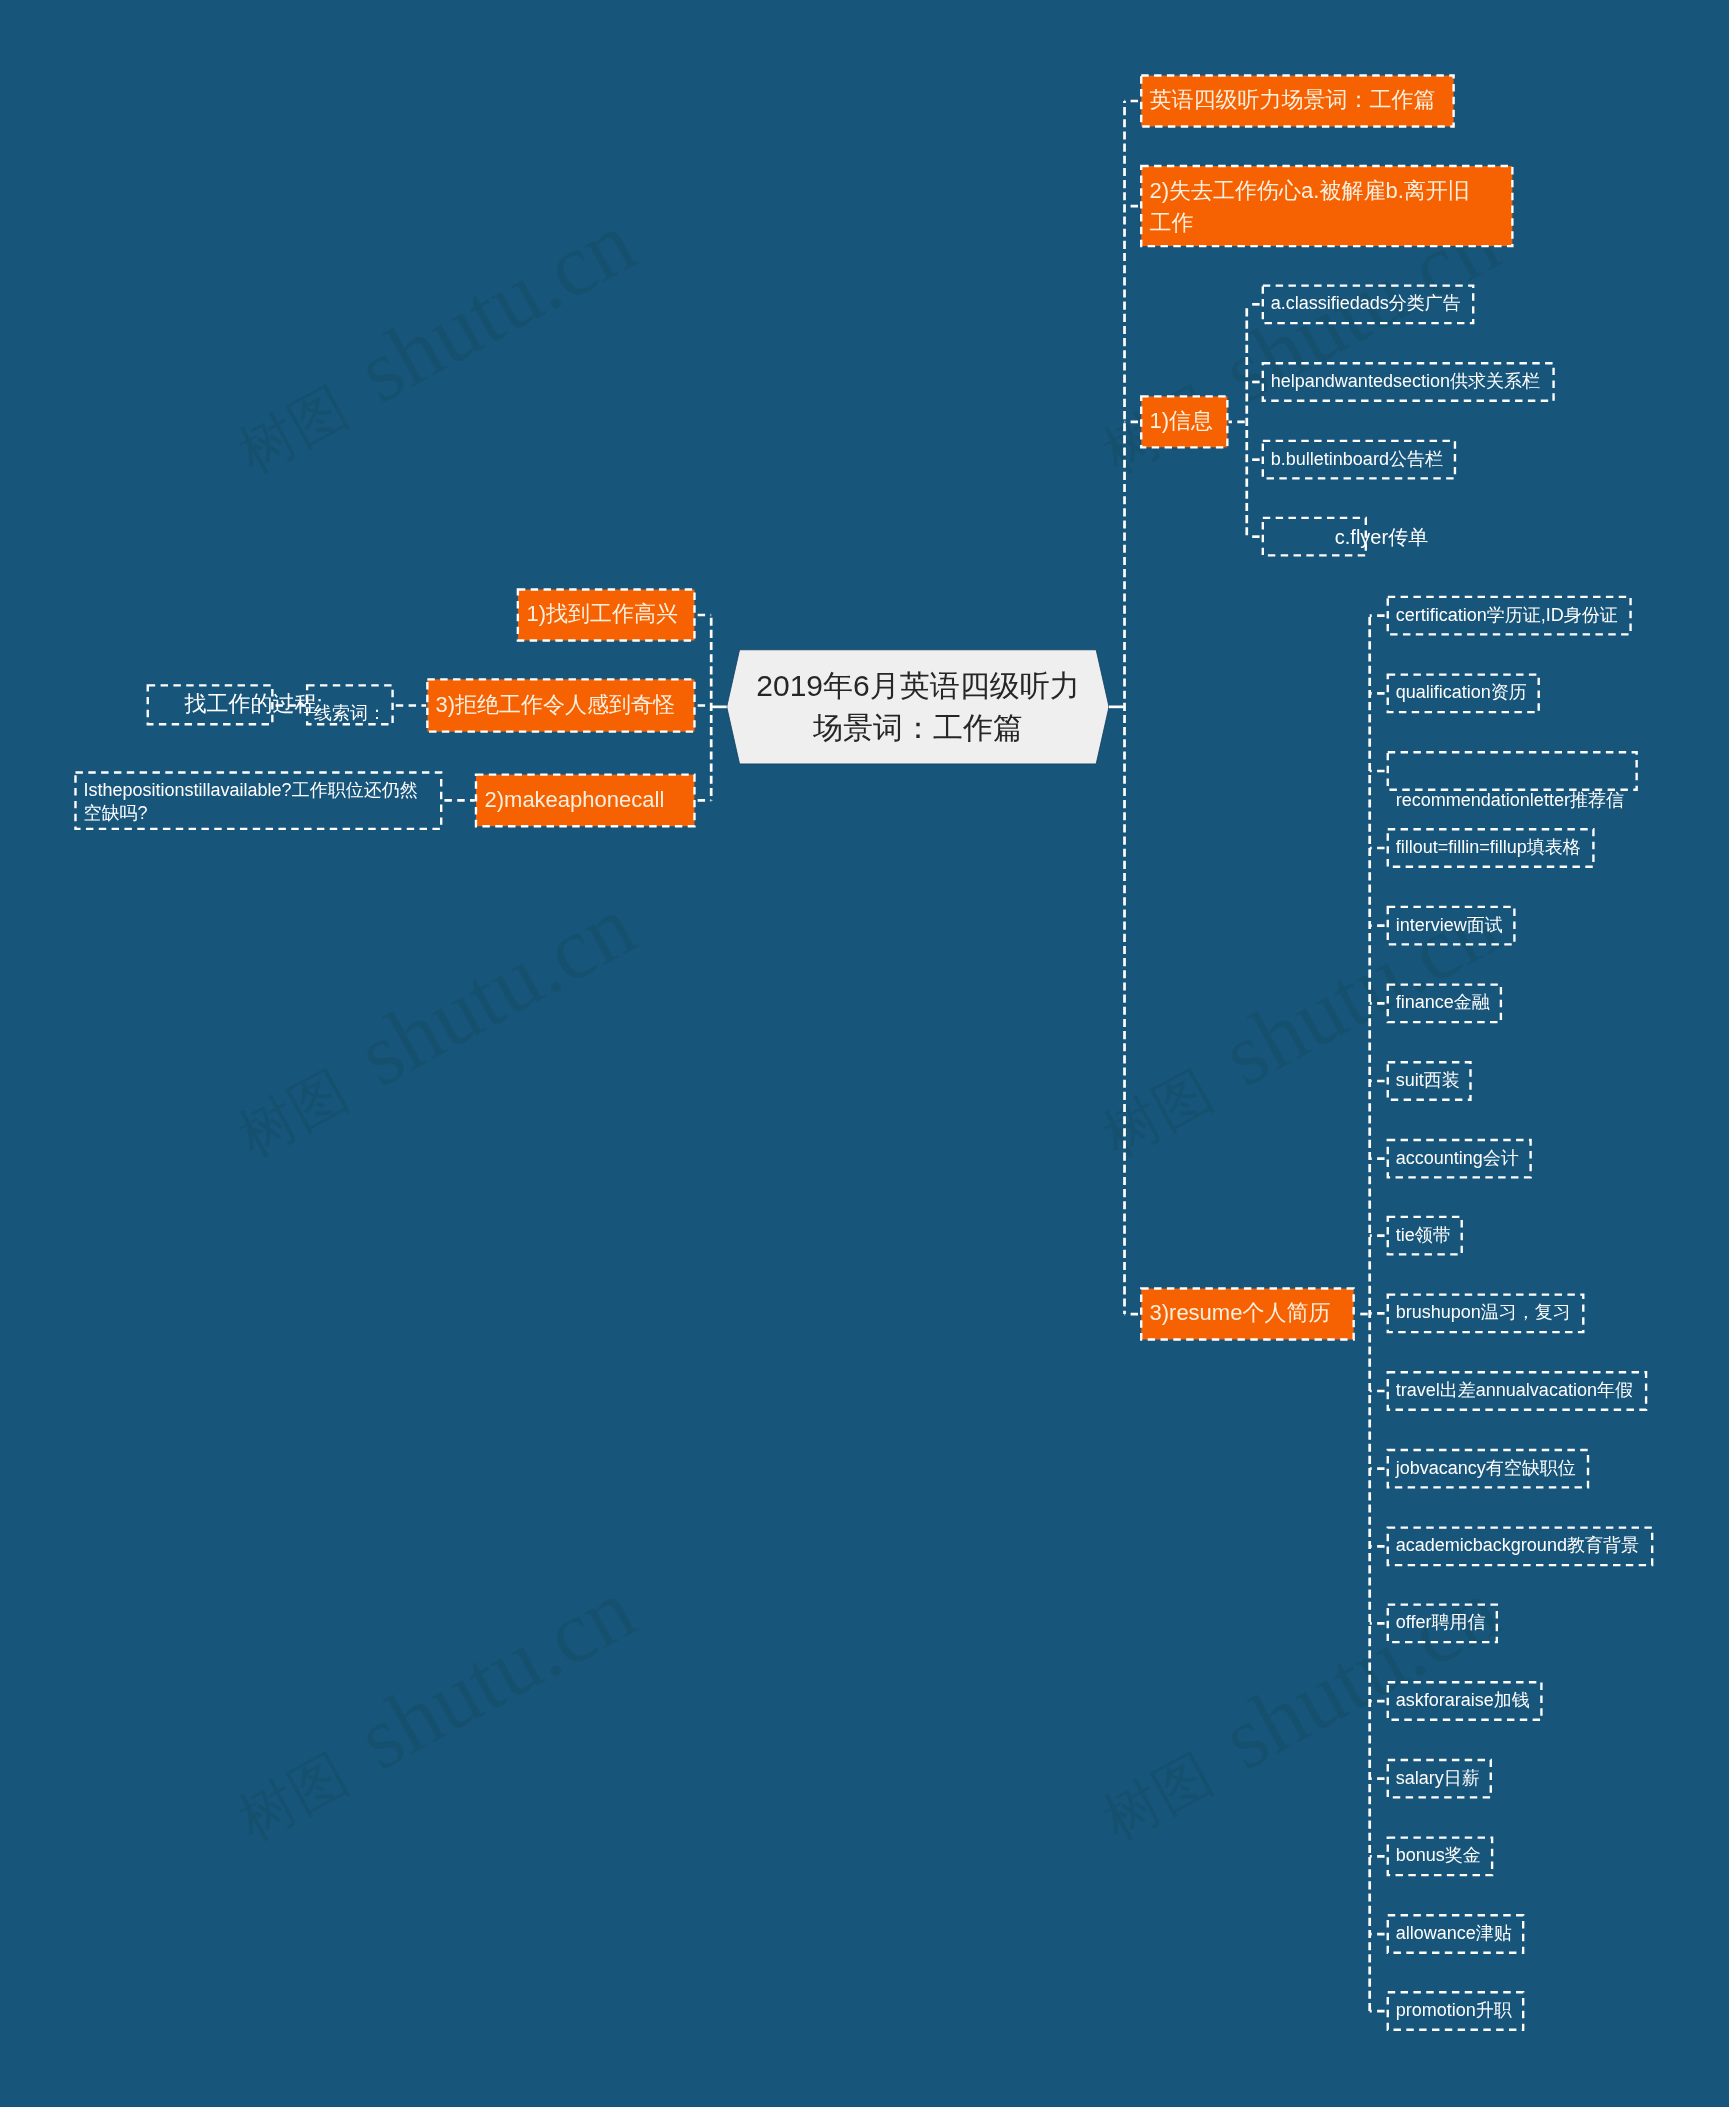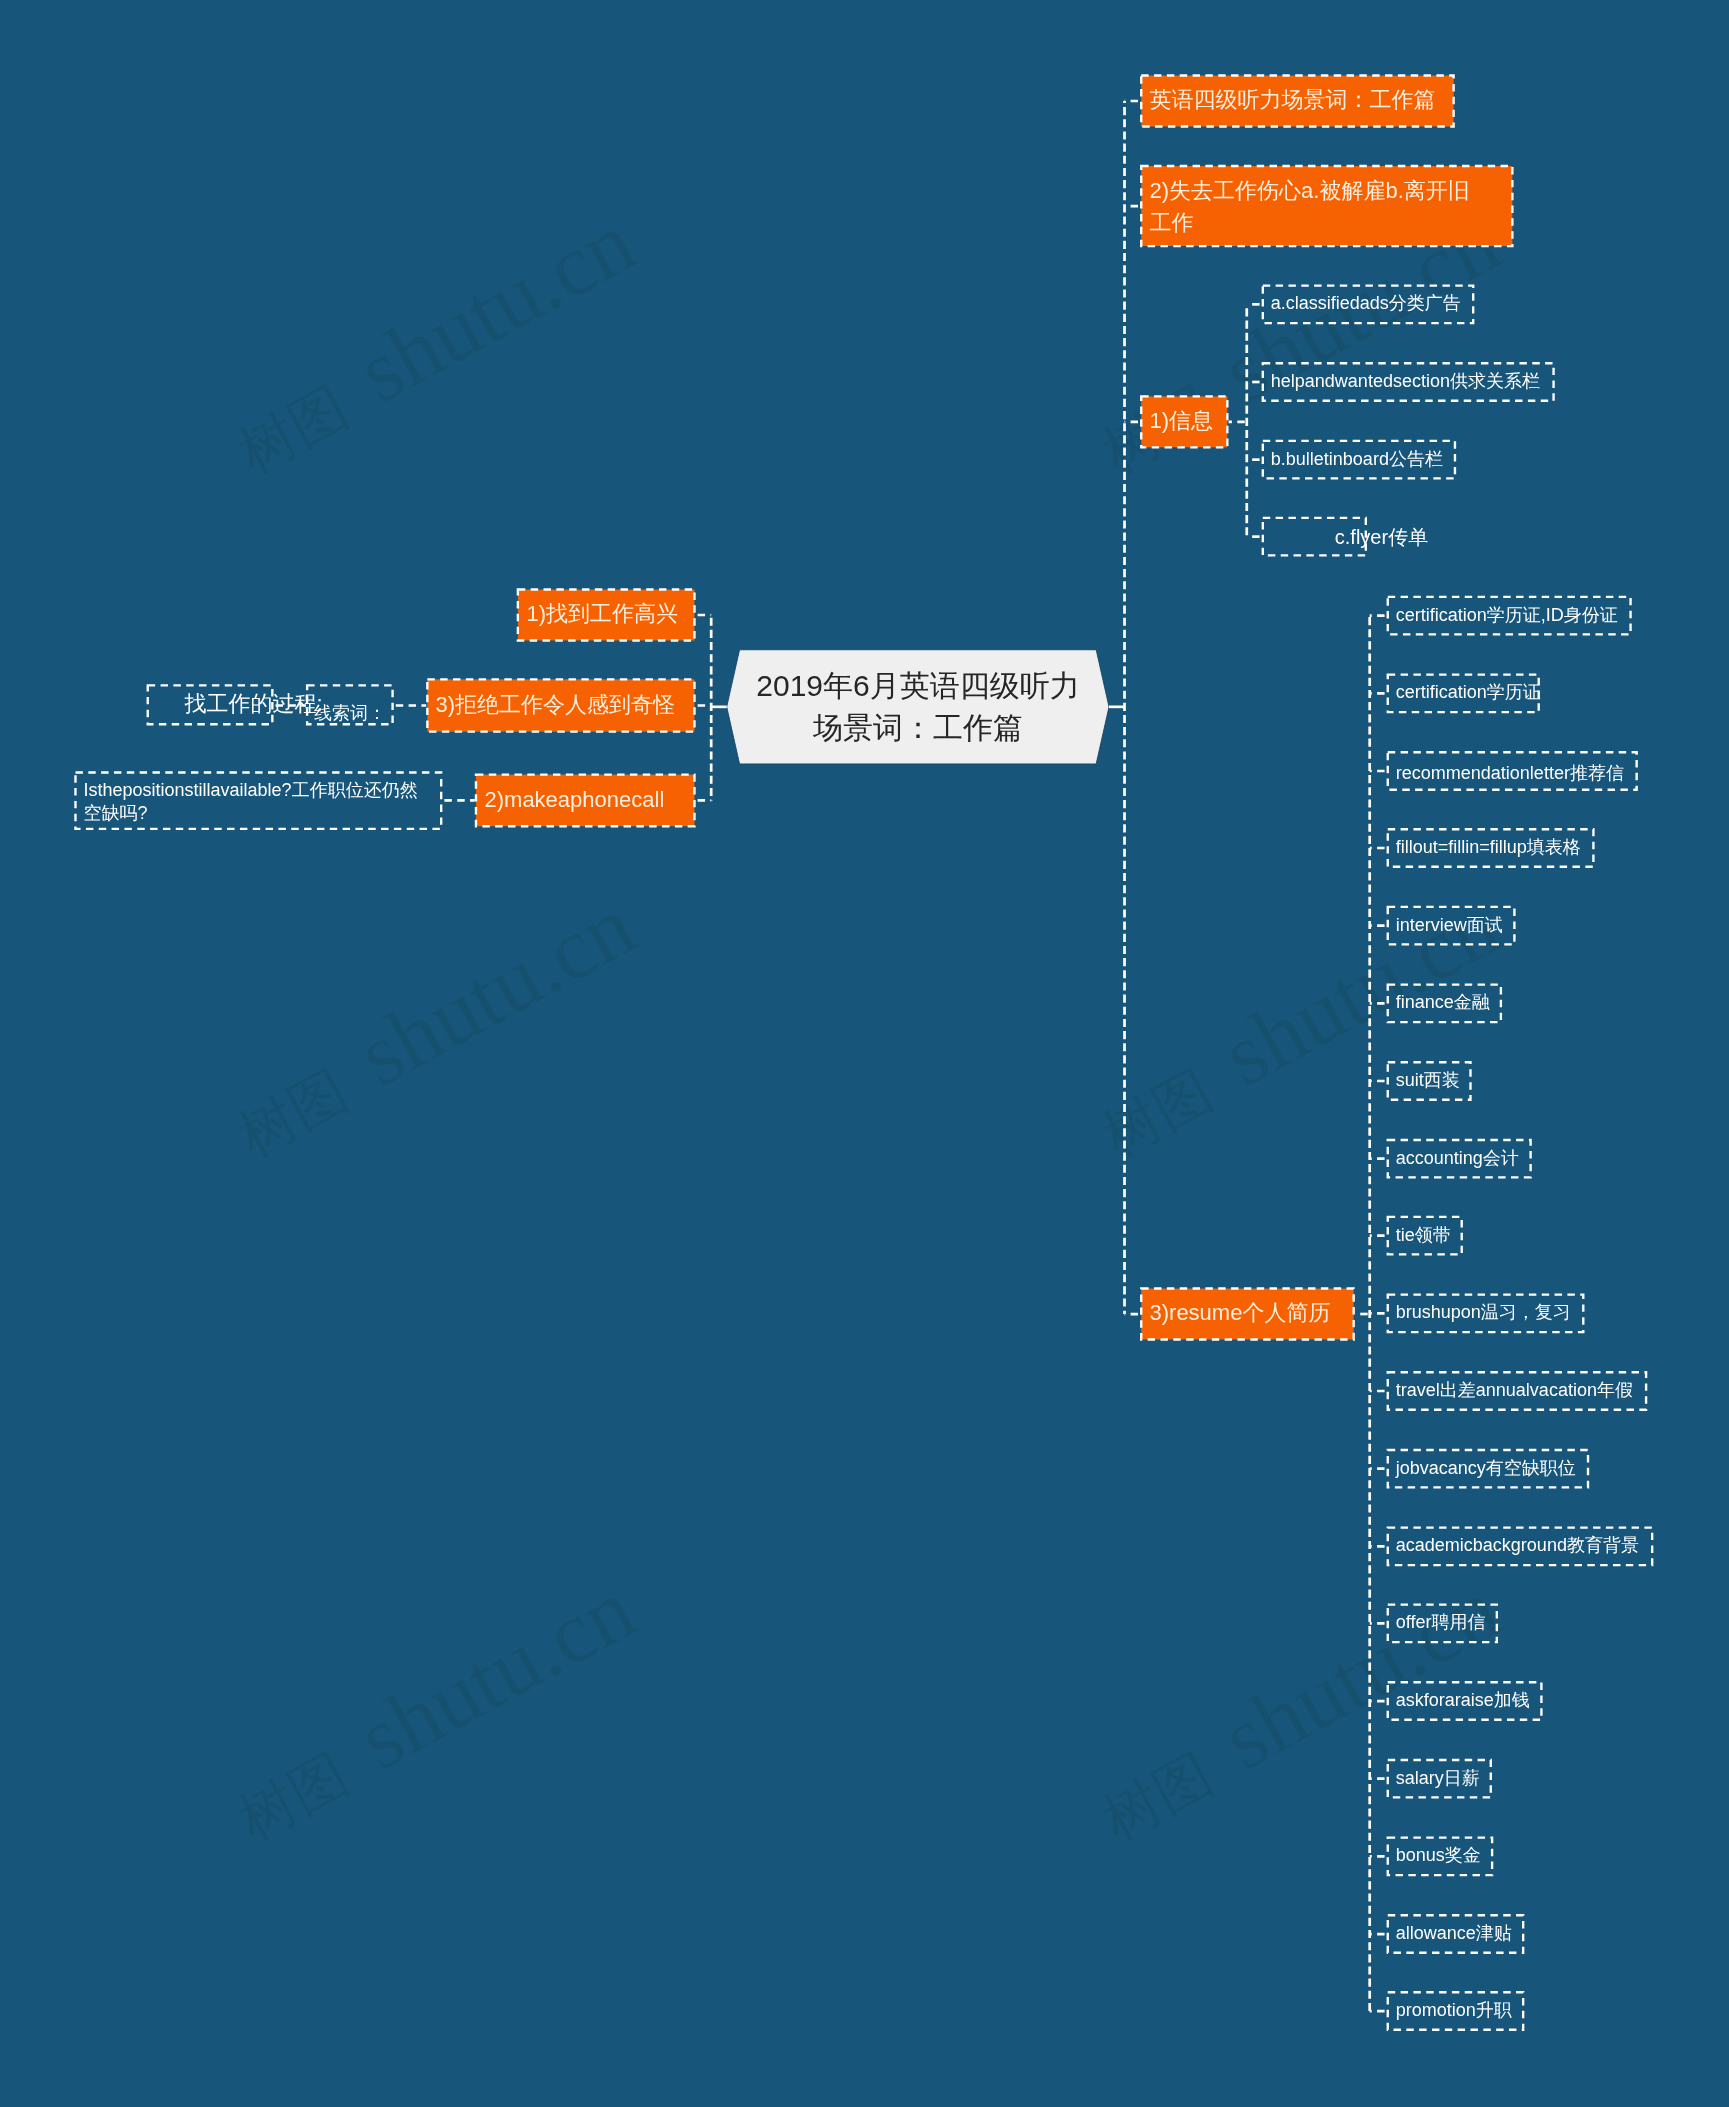--- a/index.html
+++ b/index.html
@@ -147,23 +147,23 @@
       <div class="node leaf" style="left: 1326px; top: 517px; width: 105px; height: 40px; padding: 0px 8.8px; font-size: 20px;">
         <span class="t">c.flyer传单</span>
       </div>
       <div class="node hl" style="left: 1140px; top: 1287px; width: 215px; height: 53px; padding: 0px 9.5px; font-size: 22px; align-items: center;">
         <span class="t">3)resume个人简历</span>
       </div>
       <div class="node leaf" style="left: 1387px; top: 596px; width: 245px; height: 40px; padding: 0px 8.8px; font-size: 18px;">
         <span class="t">certification学历证,ID身份证</span>
       </div>
       <div class="node leaf" style="left: 1387px; top: 673px; width: 153px; height: 40px; padding: 0px 8.8px; font-size: 18px;">
-        <span class="t">certification学历证</span>
-      </div>
-      <div class="node leaf" style="left: 1387px; top: 754px; width: 251px; height: 40px; padding: 0px 8.8px; font-size: 18px;">
+        <span class="t">qualification资历</span>
+      </div>
+      <div class="node leaf" style="left: 1387px; top: 781px; width: 251px; height: 40px; padding: 0px 8.8px; font-size: 18px;">
         <span class="t">recommendationletter推荐信</span>
       </div>
       <div class="node leaf" style="left: 1387px; top: 828px; width: 208px; height: 40px; padding: 0px 8.8px; font-size: 18px;">
         <span class="t">fillout=fillin=fillup填表格</span>
       </div>
       <div class="node leaf" style="left: 1387px; top: 906px; width: 129px; height: 40px; padding: 0px 8.8px; font-size: 18px;">
         <span class="t">interview面试</span>
       </div>
       <div class="node leaf" style="left: 1387px; top: 983px; width: 115px; height: 40px; padding: 0px 8.8px; font-size: 18px;">
         <span class="t">finance金融</span>

